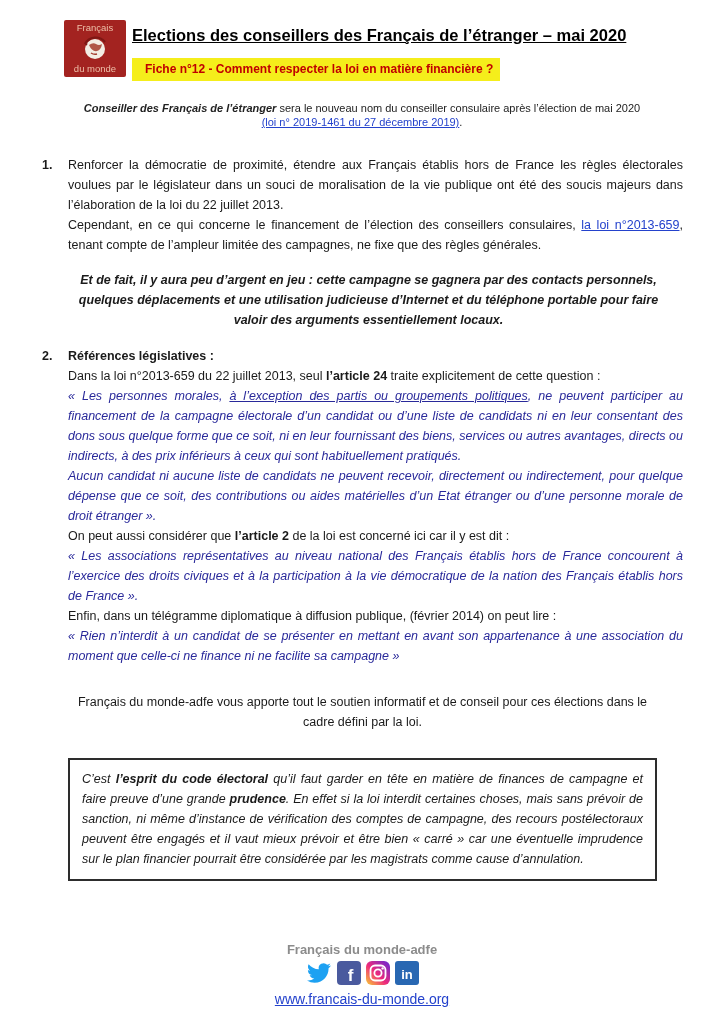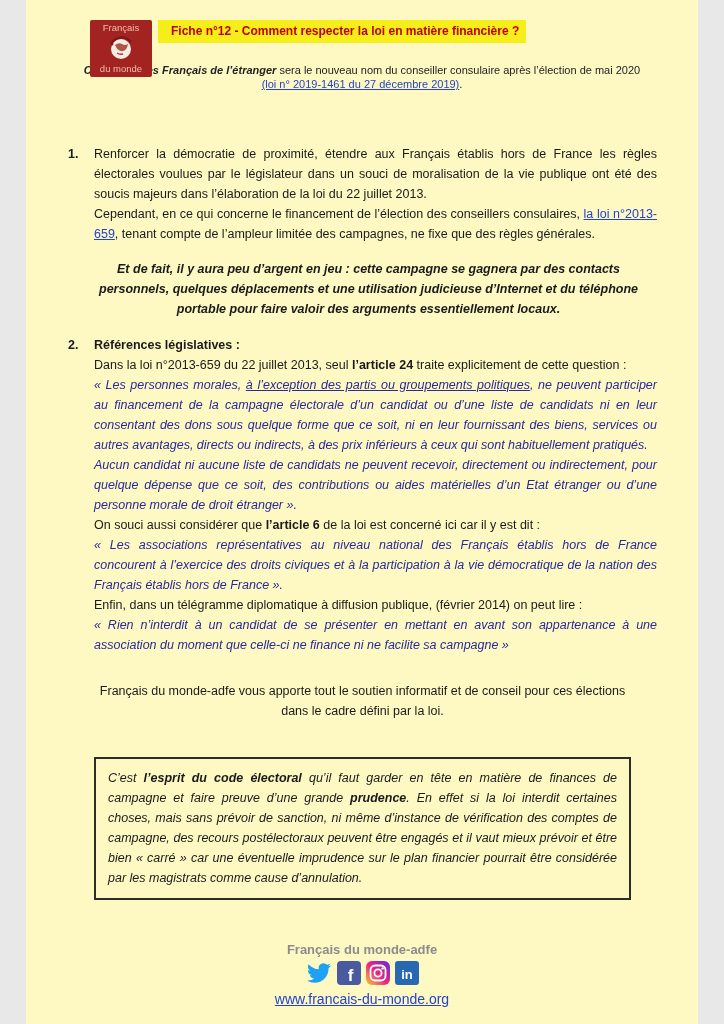--- a/index.html
+++ b/index.html
@@ -8,23 +8,23 @@
     --quote-blue:#29299a;
     --link-blue:#2442cc;
     --logo-red:#a32320;
     --footer-gray:#8c8c8c;
     --ink:#1a1a1a;
   }
   *{margin:0;padding:0;box-sizing:border-box;}
   html,body{background:#e8e8e8;}
   .page{
     position:relative;
-    width:672px;height:1024px;
+    width:724px;height:1024px;
     margin:0 auto;
-    background:#fef9c3;
+    background:#ffffff;
     font-family:"Liberation Sans","DejaVu Sans",sans-serif;
     color:var(--ink);
     overflow:hidden;
     display:flex;flex-direction:column;
   }
   
   .header{position:relative;padding:20px 42px 0 42px;min-height:118px;}
   .logo{
     position:absolute;left:64px;top:20px;
     width:62px;height:57px;
@@ -80,21 +80,21 @@
     text-align:justify;
   }
   .quote .u{text-decoration:underline;}
   .mt8{margin-top:8px;}
   .mt14{margin-top:14px;}
   .support{
     text-align:center;
     margin:26px 30px 0 30px;
   }
   .legal-box{
-    margin:36px 26px 0 26px;
+    margin:26px 26px 0 26px;
     border:2px solid #2d2d2d;
     padding:9px 12px 10px 12px;
     font-style:italic;
     font-weight:500;
     text-align:justify;
   }
   .legal-box b{font-weight:bold;}
   
   .footer{
     margin-top:auto;
@@ -125,20 +125,21 @@
           <circle cx="14" cy="13" r="10" fill="#f3ede4"></circle>
           <path d="M8 9 q4 -3 7 -1 q3 2 6 0 q-1 6 -5 7 q-5 1 -8 -6z" fill="#a33b2c" opacity="0.85"></path>
           <path d="M10 17 q3 2 6 1" stroke="#a33b2c" stroke-width="1.5" fill="none"></path>
           <path d="M24 6 A 12 12 0 0 0 4 8" stroke="#7e1714" stroke-width="2.2" fill="none"></path>
           <path d="M4 8 l3 -0.5 l-2 2.6 z" fill="#7e1714"></path>
         </svg>
       </div>
       <div>du monde</div>
     </div>
     <div class="headtext">
+      <div class="doc-title">Elections des conseillers des Français de l’étranger – mai 2020</div>
       <div class="doc-subtitle">Fiche n°12 - Comment respecter la loi en matière financière ?</div>
     </div>
     <div class="note">
       <span class="lead">Conseiller des Français de l’étranger</span><span> sera le nouveau nom du conseiller consulaire après l’élection de mai 2020</span><br>
       <a class="doc-link">(loi n° 2019-1461 du 27 décembre 2019)</a><span>.</span>
     </div>
   </div>
 
   <div class="content">
 
@@ -152,21 +153,21 @@
 
     <div class="callout">Et de fait, il y aura peu d’argent en jeu : cette campagne se gagnera par des contacts personnels, quelques déplacements et une utilisation judicieuse d’Internet et du téléphone portable pour faire valoir des arguments essentiellement locaux.</div>
 
     <div class="numbered item2">
       <span class="num">2.</span>
       <div class="body">
         <p class="heading">Références législatives :</p>
         <p class="mt8"><span>Dans la loi n°2013-659 du 22 juillet 2013, seul </span><b>l’article 24</b><span> traite explicitement de cette question :</span></p>
         <p class="quote"><span>« Les personnes morales, </span><span class="u">à l’exception des partis ou groupements politiques</span><span>, ne peuvent participer au financement de la campagne électorale d’un candidat ou d’une liste de candidats ni en leur consentant des dons sous quelque forme que ce soit, ni en leur fournissant des biens, services ou autres avantages, directs ou indirects, à des prix inférieurs à ceux qui sont habituellement pratiqués.</span></p>
         <p class="quote">Aucun candidat ni aucune liste de candidats ne peuvent recevoir, directement ou indirectement, pour quelque dépense que ce soit, des contributions ou aides matérielles d’un Etat étranger ou d’une personne morale de droit étranger ».</p>
-        <p class="mt14"><span>On souci aussi considérer que </span><b>l’article 6</b><span> de la loi est concerné ici car il y est dit :</span></p>
+        <p class="mt14"><span>On peut aussi considérer que </span><b>l’article 2</b><span> de la loi est concerné ici car il y est dit :</span></p>
         <p class="quote">« Les associations représentatives au niveau national des Français établis hors de France concourent à l’exercice des droits civiques et à la participation à la vie démocratique de la nation des Français établis hors de France ».</p>
         <p class="mt14">Enfin, dans un télégramme diplomatique à diffusion publique, (février 2014) on peut lire :</p>
         <p class="quote">« Rien n’interdit à un candidat de se présenter en mettant en avant son appartenance à une association du moment que celle-ci ne finance ni ne facilite sa campagne »</p>
       </div>
     </div>
 
     <div class="support">Français du monde-adfe vous apporte tout le soutien informatif et de conseil pour ces élections dans le cadre défini par la loi.</div>
 
     <div class="legal-box">
       <span>C’est </span><b>l’esprit du code électoral</b><span> qu’il faut garder en tête en matière de finances de campagne et faire preuve d’une grande </span><b>prudence</b><span>. En effet si la loi interdit certaines choses, mais sans prévoir de sanction, ni même d’instance de vérification des comptes de campagne, des recours postélectoraux peuvent être engagés et il vaut mieux prévoir et être bien « carré » car une éventuelle imprudence sur le plan financier pourrait être considérée par les magistrats comme cause d’annulation.</span>

